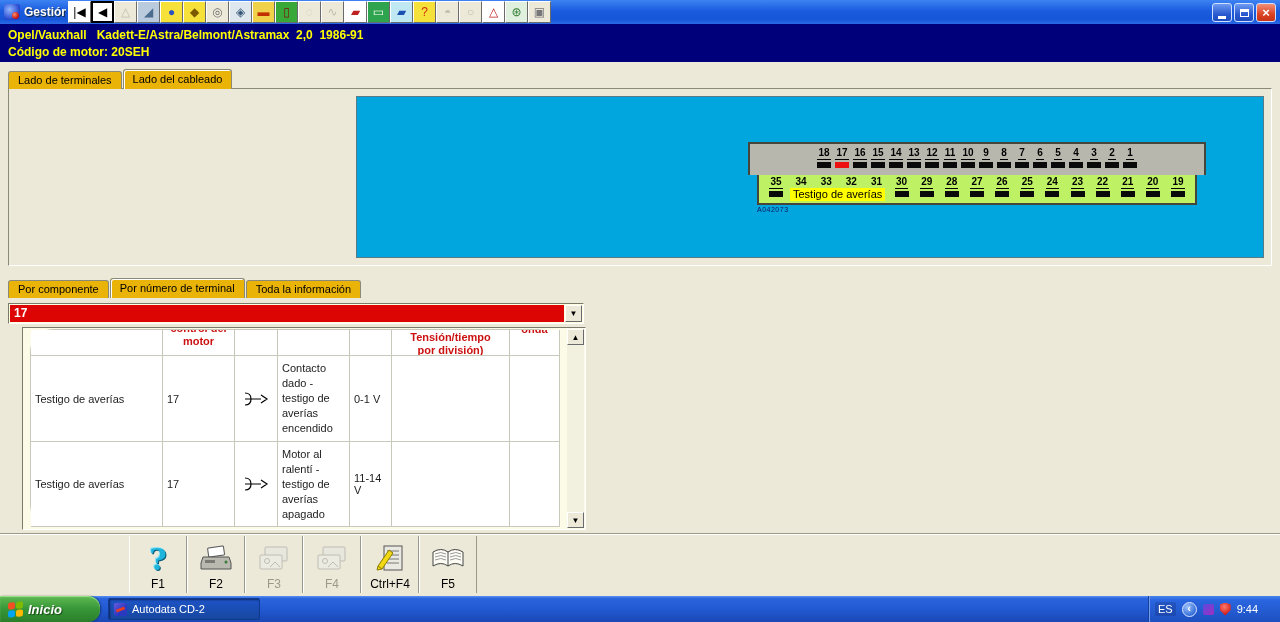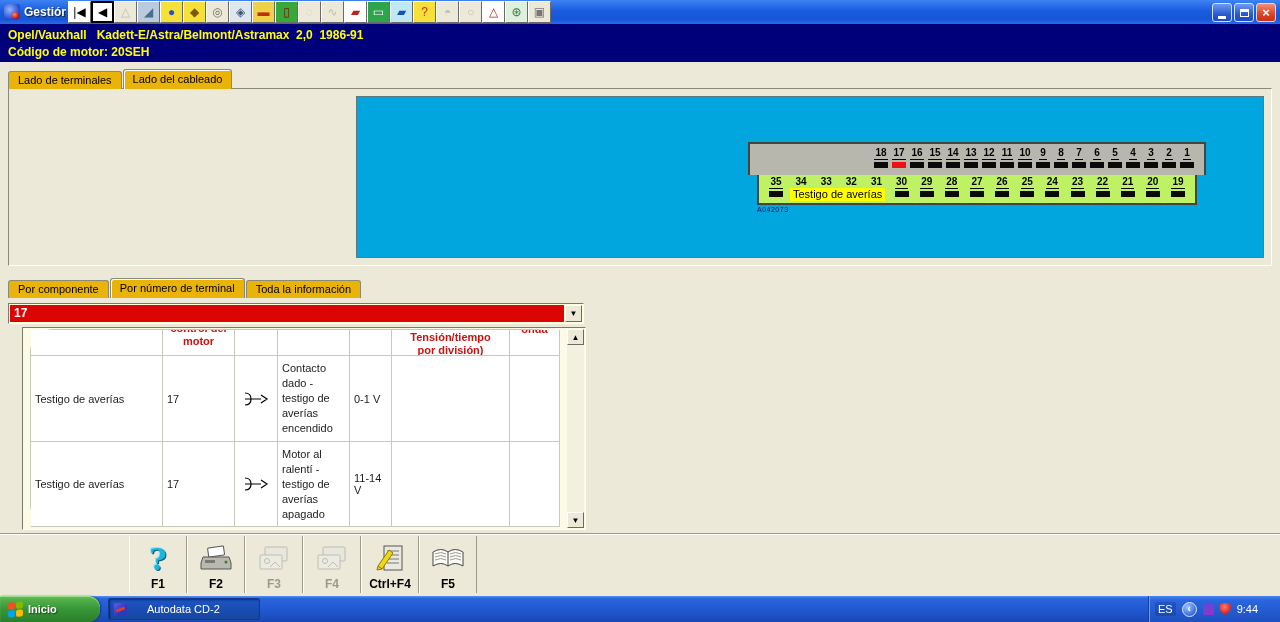--- a/index.html
+++ b/index.html
@@ -44,21 +44,21 @@
   .tabs2 { position:absolute; left:8px; top:280px; display:flex; align-items:flex-end; height:18px; z-index:2; }
 
   
   .panel1 { position:absolute; left:8px; top:88px; width:1264px; height:178px;
     border:1px solid; border-color:#8a8a7a #ffffff #ffffff #8a8a7a; background:#ece9d8; }
   .cyan { position:absolute; left:347px; top:7px; right:7px; bottom:7px; background:#00a6dd; border:1px solid #5a7a86; }
 
   
   .connector { position:absolute; left:748px; top:142px; width:458px; height:63px; z-index:4; }
   .tier-top { position:absolute; left:0; top:0; width:458px; height:33px; background:#b7b7ae;
-    border:2px solid #45453c; border-bottom:none; display:flex; justify-content:flex-end; padding:3px 8px 0 8px; }
+    border:2px solid #45453c; border-bottom:none; display:flex; justify-content:center; padding:3px 8px 0 8px; }
   .tier-bottom { position:absolute; left:9px; top:33px; width:440px; height:30px; background:#bef264;
     border:2px solid #45453c; border-top:none; display:flex; justify-content:space-between; padding:1px 8px 0 8px; }
   .pin { display:flex; flex-direction:column; align-items:center; width:18px; }
   .pin-num { font-size:10px; font-weight:bold; color:#000; border-bottom:1px solid #000; padding:0 1px 1px 1px; line-height:11px; }
   .pin-rect { width:14px; height:6px; background:#0a0a0a; margin-top:2px; }
   .pin-rect.hl { background:#ee1111; }
   .pin-label { position:absolute; left:790px; top:188px; z-index:5; background:#ffff00; color:#000;
     font-size:11px; padding:0 3px 1px 3px; white-space:nowrap; }
   .fig-code { position:absolute; left:757px; top:206px; z-index:5; font-size:7px; color:#15155e; letter-spacing:.5px; }
 
@@ -92,37 +92,37 @@
     border:1px solid; border-color:#fff #6a6a6a #6a6a6a #fff; font-size:8px; color:#000;
     display:flex; align-items:center; justify-content:center; }
   .sbtn.up { top:0; } .sbtn.down { bottom:0; }
 
   
   .hr-groove { position:absolute; left:0; top:533px; width:1280px; height:2px; border-top:1px solid #9a9a8c; border-bottom:1px solid #fff; }
   .fnbar { position:absolute; left:129px; top:536px; height:57px; display:flex; }
   .fnbtn { width:58px; height:57px; border-right:1px solid #9a9a8c; border-left:1px solid #fff;
     display:flex; flex-direction:column; align-items:center; justify-content:flex-end; padding-bottom:2px; background:#ece9d8; }
   .fnbtn .ic { height:38px; display:flex; align-items:center; justify-content:center; }
-  .fnbtn .lbl { font-size:12px; font-weight:bold; color:#000; line-height:13px; }
+  .fnbtn .lbl { font-size:12px; font-weight:normal; color:#000; line-height:13px; }
   .fnbtn.disabled .lbl { color:#9a9a8c; }
   .fnbtn.disabled .ic { opacity:.45; filter:grayscale(1); }
   .qmark { font-size:30px; font-weight:bold; color:#1fb4dc; text-shadow:1px 1px 0 #0a5a78, -1px -1px 0 #8fe4f8; font-family:"DejaVu Serif", serif; }
 
   
   .taskbar { position:absolute; left:0; top:596px; width:1280px; height:26px;
     background:linear-gradient(180deg,#5a90f4 0%,#2a64dd 10%,#2158d0 55%,#1a47b5 100%); }
   .startbtn { position:absolute; left:0; top:0; height:26px; width:100px; border-radius:0 12px 12px 0;
     background:linear-gradient(180deg,#5fba52 0%,#379637 50%,#2b7f2a 100%);
     box-shadow:inset 0 1px 1px #9fe08f, 1px 0 2px rgba(0,0,0,.4); display:flex; align-items:center; padding-left:8px; gap:5px; }
-  .startbtn .txt { color:#fff; font-weight:bold; font-size:11px; text-shadow:1px 1px 1px #1a4a1a; }
+  .startbtn .txt { color:#fff; font-weight:bold; font-style:italic; font-size:13px; text-shadow:1px 1px 1px #1a4a1a; }
   .winflag { width:15px; height:15px; display:grid; grid-template-columns:7px 7px; grid-template-rows:7px 7px; gap:1px; transform:skewY(-6deg); }
   .winflag i { border-radius:2px; }
   .wf1{background:#f25022;} .wf2{background:#7fba00;} .wf3{background:#00a4ef;} .wf4{background:#ffb900;}
   .taskbtn { position:absolute; left:108px; top:2px; width:152px; height:22px; background:linear-gradient(180deg,#1d54c8,#17479f);
-    border:1px solid #0f3a90; border-radius:2px; display:flex; align-items:center; gap:20px; padding-left:5px; box-shadow:inset 1px 1px 2px rgba(0,0,20,.5); }
+    border:1px solid #0f3a90; border-radius:2px; display:flex; align-items:center; gap:5px; padding-left:5px; box-shadow:inset 1px 1px 2px rgba(0,0,20,.5); }
   .taskbtn .ticon { width:13px; height:13px; border-radius:2px; background:linear-gradient(135deg,#6a5ae0 0%,#2a3ac0 60%); position:relative; }
   .taskbtn .ticon::after{content:""; position:absolute; left:2px; top:5px; width:9px; height:3px; background:#e03a2a; transform:rotate(-20deg);}
   .taskbtn .txt { color:#fff; font-size:11px; }
   .tray { position:absolute; right:0; top:0; height:26px; width:132px;
     background:linear-gradient(180deg,#4a84ec 0%,#2a66e0 15%,#1d50c0 100%);
     border-left:1px solid #16409e; box-shadow:inset 1px 0 0 #6f9cf0; display:flex; align-items:center; gap:6px; padding:0 8px 0 6px; }
   .tray .lang { color:#fff; font-size:11px; padding:1px 3px; background:rgba(10,10,60,.18); border-radius:2px; }
   .chev { width:15px; height:15px; border-radius:50%; background:radial-gradient(circle at 35% 30%,#9cc0fa,#2f6ad8 75%);
     border:1px solid #dfe8ff; color:#fff; font-weight:bold; font-size:10px; display:flex; align-items:center; justify-content:center; line-height:1; }
   .tray-ic1 { width:11px; height:11px; border-radius:2px; background:linear-gradient(135deg,#5a4ae0,#a030c0); }

